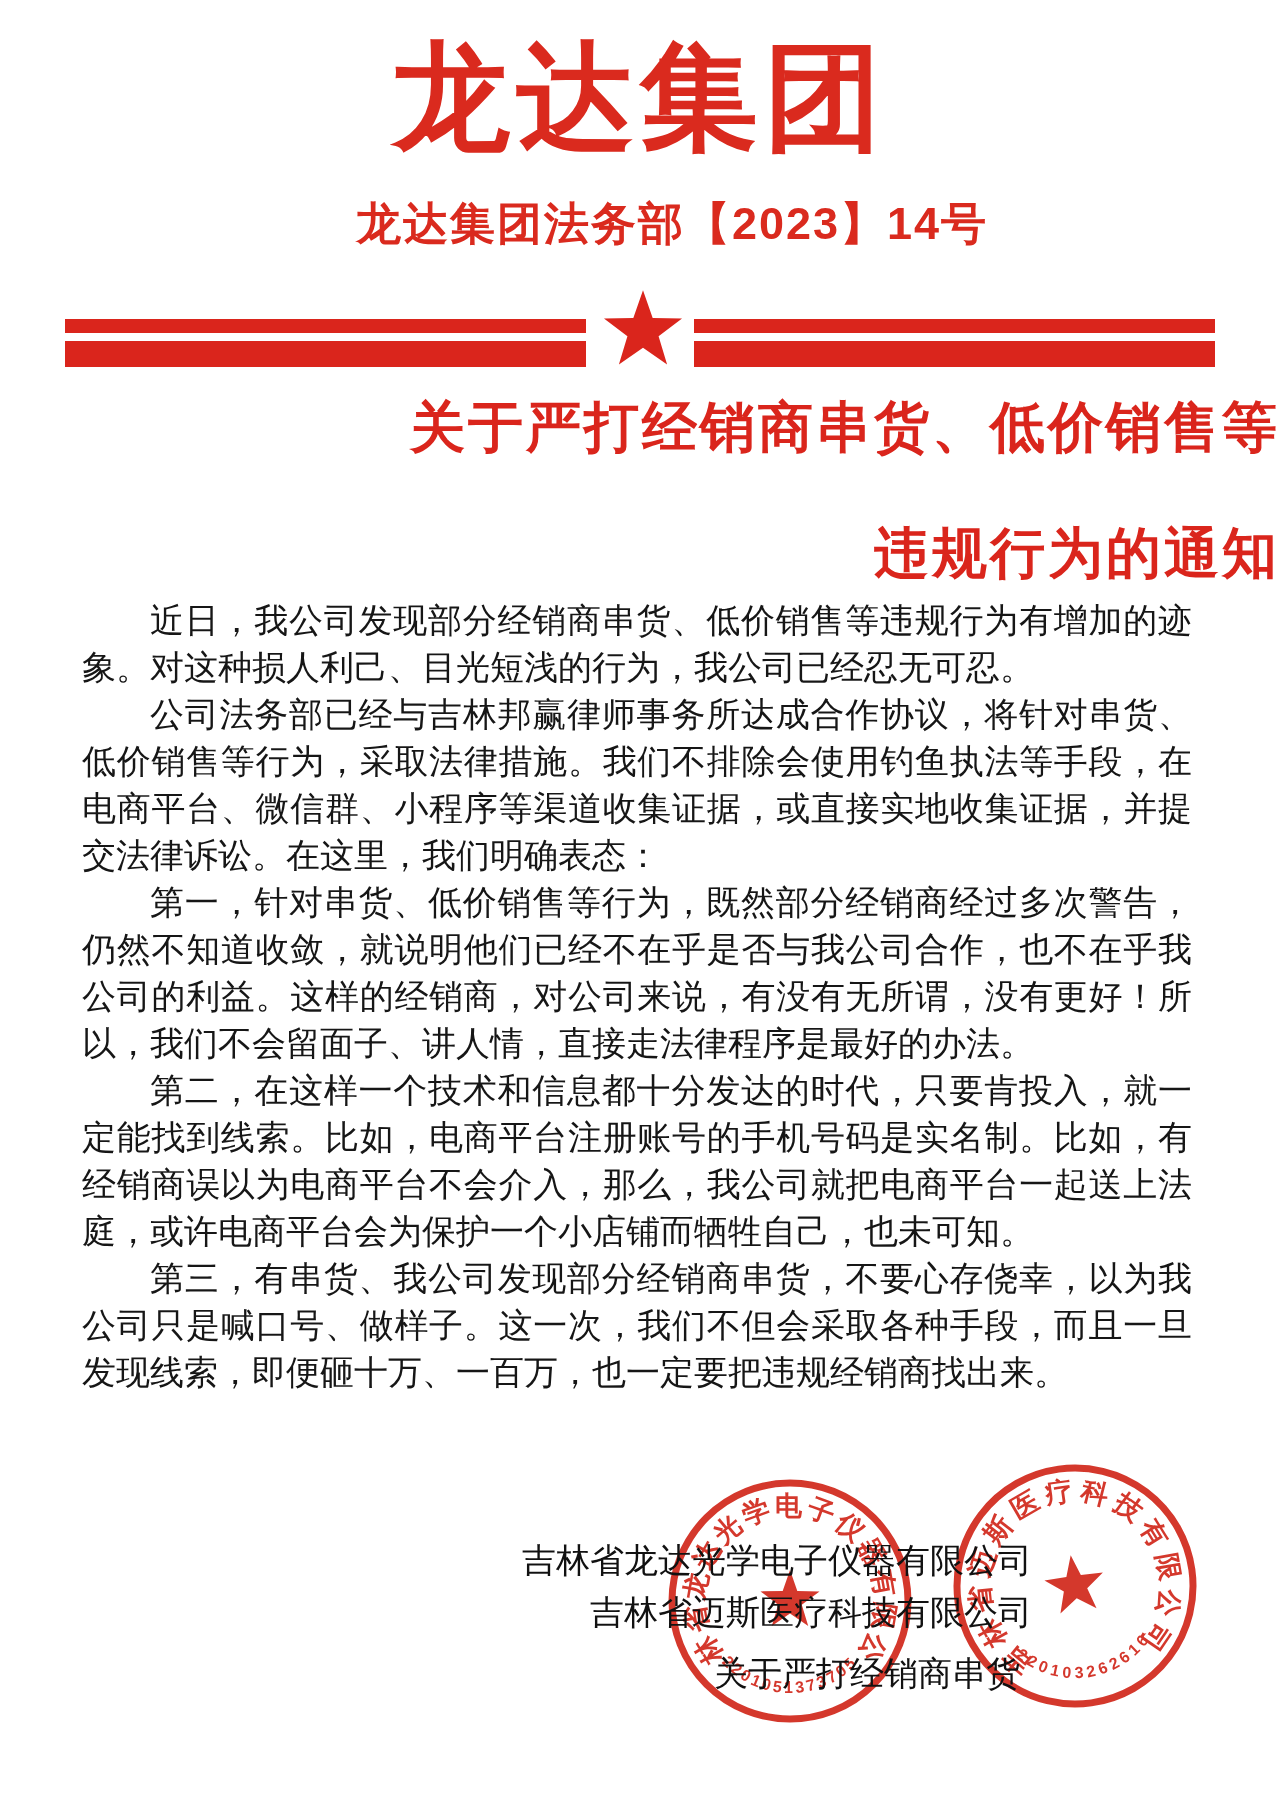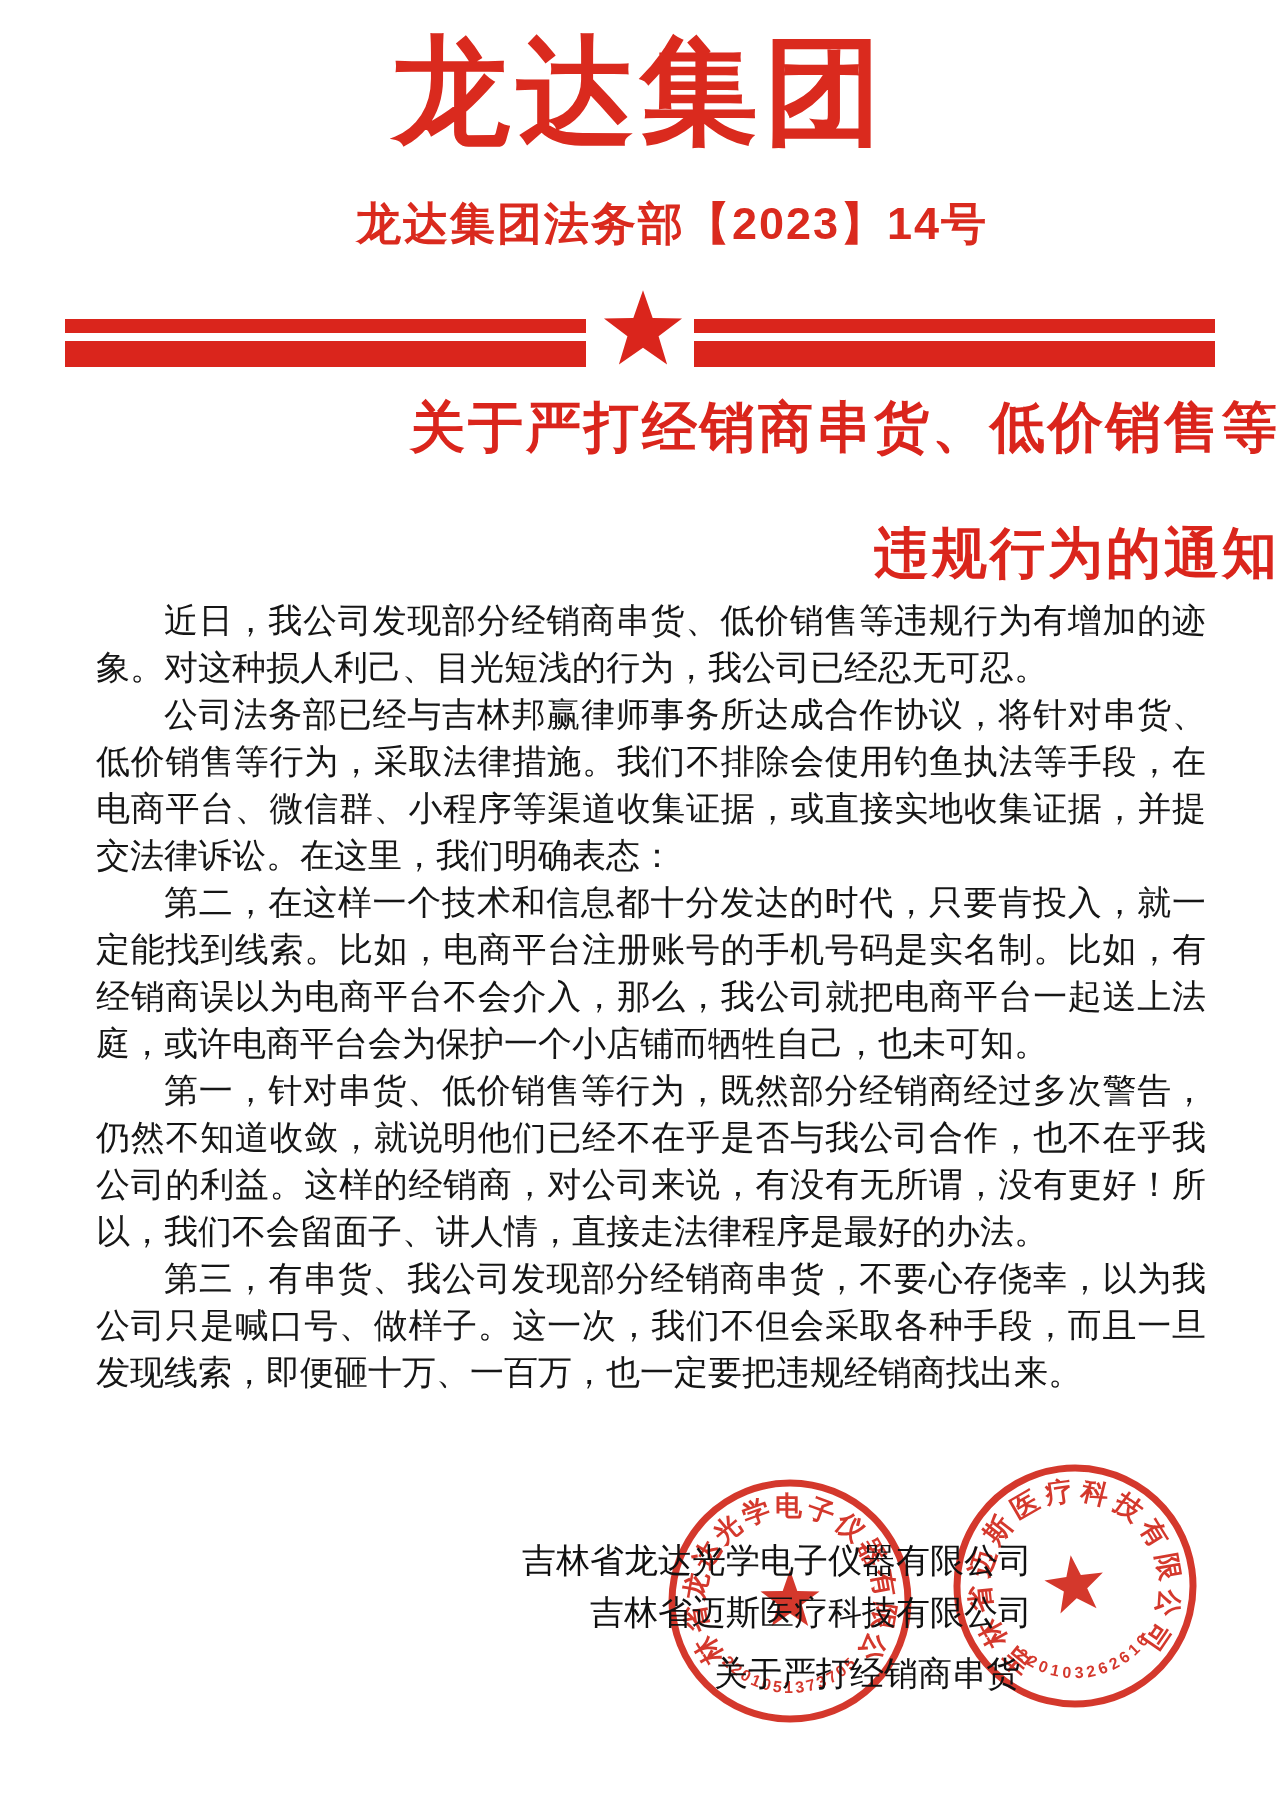--- a/index.html
+++ b/index.html
@@ -4,21 +4,21 @@
 <style>
   html,body{margin:0;padding:0;background:#ffffff;}
   .page{
     position:relative;
     width:1280px;height:1810px;
     background:#ffffff;
     overflow:hidden;
     font-family:"Liberation Sans","DejaVu Sans",sans-serif;
   }
   .doc-title{
-    position:absolute;top:28px;left:0;width:1280px;
+    position:absolute;top:34px;left:0;width:1280px;
     text-align:center;
     font-family:"Liberation Serif","DejaVu Serif",serif;
     font-weight:bold;
     font-size:118px;line-height:130px;
     color:#da2a1e;
     letter-spacing:6px;
   }
   .doc-number{
     position:absolute;top:196px;left:0;width:1280px;
     text-align:center;
@@ -40,21 +40,21 @@
     text-align:right;
     font-family:"Liberation Serif","DejaVu Serif",serif;
     font-weight:bold;
     color:#da251c;
     font-size:55px;line-height:64px;
     letter-spacing:3px;
   }
   .headline.line1{top:396px;}
   .headline.line2{top:486px;margin-top:36px;}
   .body-text{
-    position:absolute;left:96px;top:597px;width:1110px;
+    position:absolute;left:82px;top:597px;width:1110px;
     font-size:34px;line-height:47px;
     color:#161616;
     text-align:justify;
     font-weight:500;
     z-index:2;
   }
   .body-text p{margin:0;text-indent:2em;}
   .sig-line{
     position:absolute;
     font-size:34px;line-height:40px;
@@ -92,22 +92,22 @@
       <polygon fill="#da251c" points="50,0 61.8,33.8 97.6,34.5 69,56.2 79.4,90.5 50,70 20.6,90.5 31,56.2 2.4,34.5 38.2,33.8"></polygon>
     </svg>
   </div>
 
   <div class="headline line1">关于严打经销商串货、低价销售等</div>
   <div class="headline line2">违规行为的通知</div>
 
   <div class="body-text">
     <p>近日，我公司发现部分经销商串货、低价销售等违规行为有增加的迹象。对这种损人利己、目光短浅的行为，我公司已经忍无可忍。</p>
     <p>公司法务部已经与吉林邦赢律师事务所达成合作协议，将针对串货、低价销售等行为，采取法律措施。我们不排除会使用钓鱼执法等手段，在电商平台、微信群、小程序等渠道收集证据，或直接实地收集证据，并提交法律诉讼。在这里，我们明确表态：</p>
+    <p>第一，针对串货、低价销售等行为，既然部分经销商经过多次警告，仍然不知道收敛，就说明他们已经不在乎是否与我公司合作，也不在乎我公司的利益。这样的经销商，对公司来说，有没有无所谓，没有更好！所以，我们不会留面子、讲人情，直接走法律程序是最好的办法。</p>
     <p>第二，在这样一个技术和信息都十分发达的时代，只要肯投入，就一定能找到线索。比如，电商平台注册账号的手机号码是实名制。比如，有经销商误以为电商平台不会介入，那么，我公司就把电商平台一起送上法庭，或许电商平台会为保护一个小店铺而牺牲自己，也未可知。</p>
-    <p>第一，针对串货、低价销售等行为，既然部分经销商经过多次警告，仍然不知道收敛，就说明他们已经不在乎是否与我公司合作，也不在乎我公司的利益。这样的经销商，对公司来说，有没有无所谓，没有更好！所以，我们不会留面子、讲人情，直接走法律程序是最好的办法。</p>
     <p>第三，有串货、我公司发现部分经销商串货，不要心存侥幸，以为我公司只是喊口号、做样子。这一次，我们不但会采取各种手段，而且一旦发现线索，即便砸十万、一百万，也一定要把违规经销商找出来。</p>
   </div>
 
   <svg class="stamp stamp-left" width="250" height="250" viewBox="0 0 250 250" xmlns="http://www.w3.org/2000/svg">
     <defs>
       <path id="seal1-top-arc" d="M 64.2 185.8 A 86 86 0 1 1 185.8 185.8" fill="none"></path>
       <path id="seal1-bottom-arc" d="M 49.6 177.8 A 92 92 0 0 0 200.4 177.8" fill="none"></path>
     </defs>
     <circle cx="125" cy="125" r="118" fill="none" stroke="#cf1d10" stroke-width="7"></circle>
     <g>

